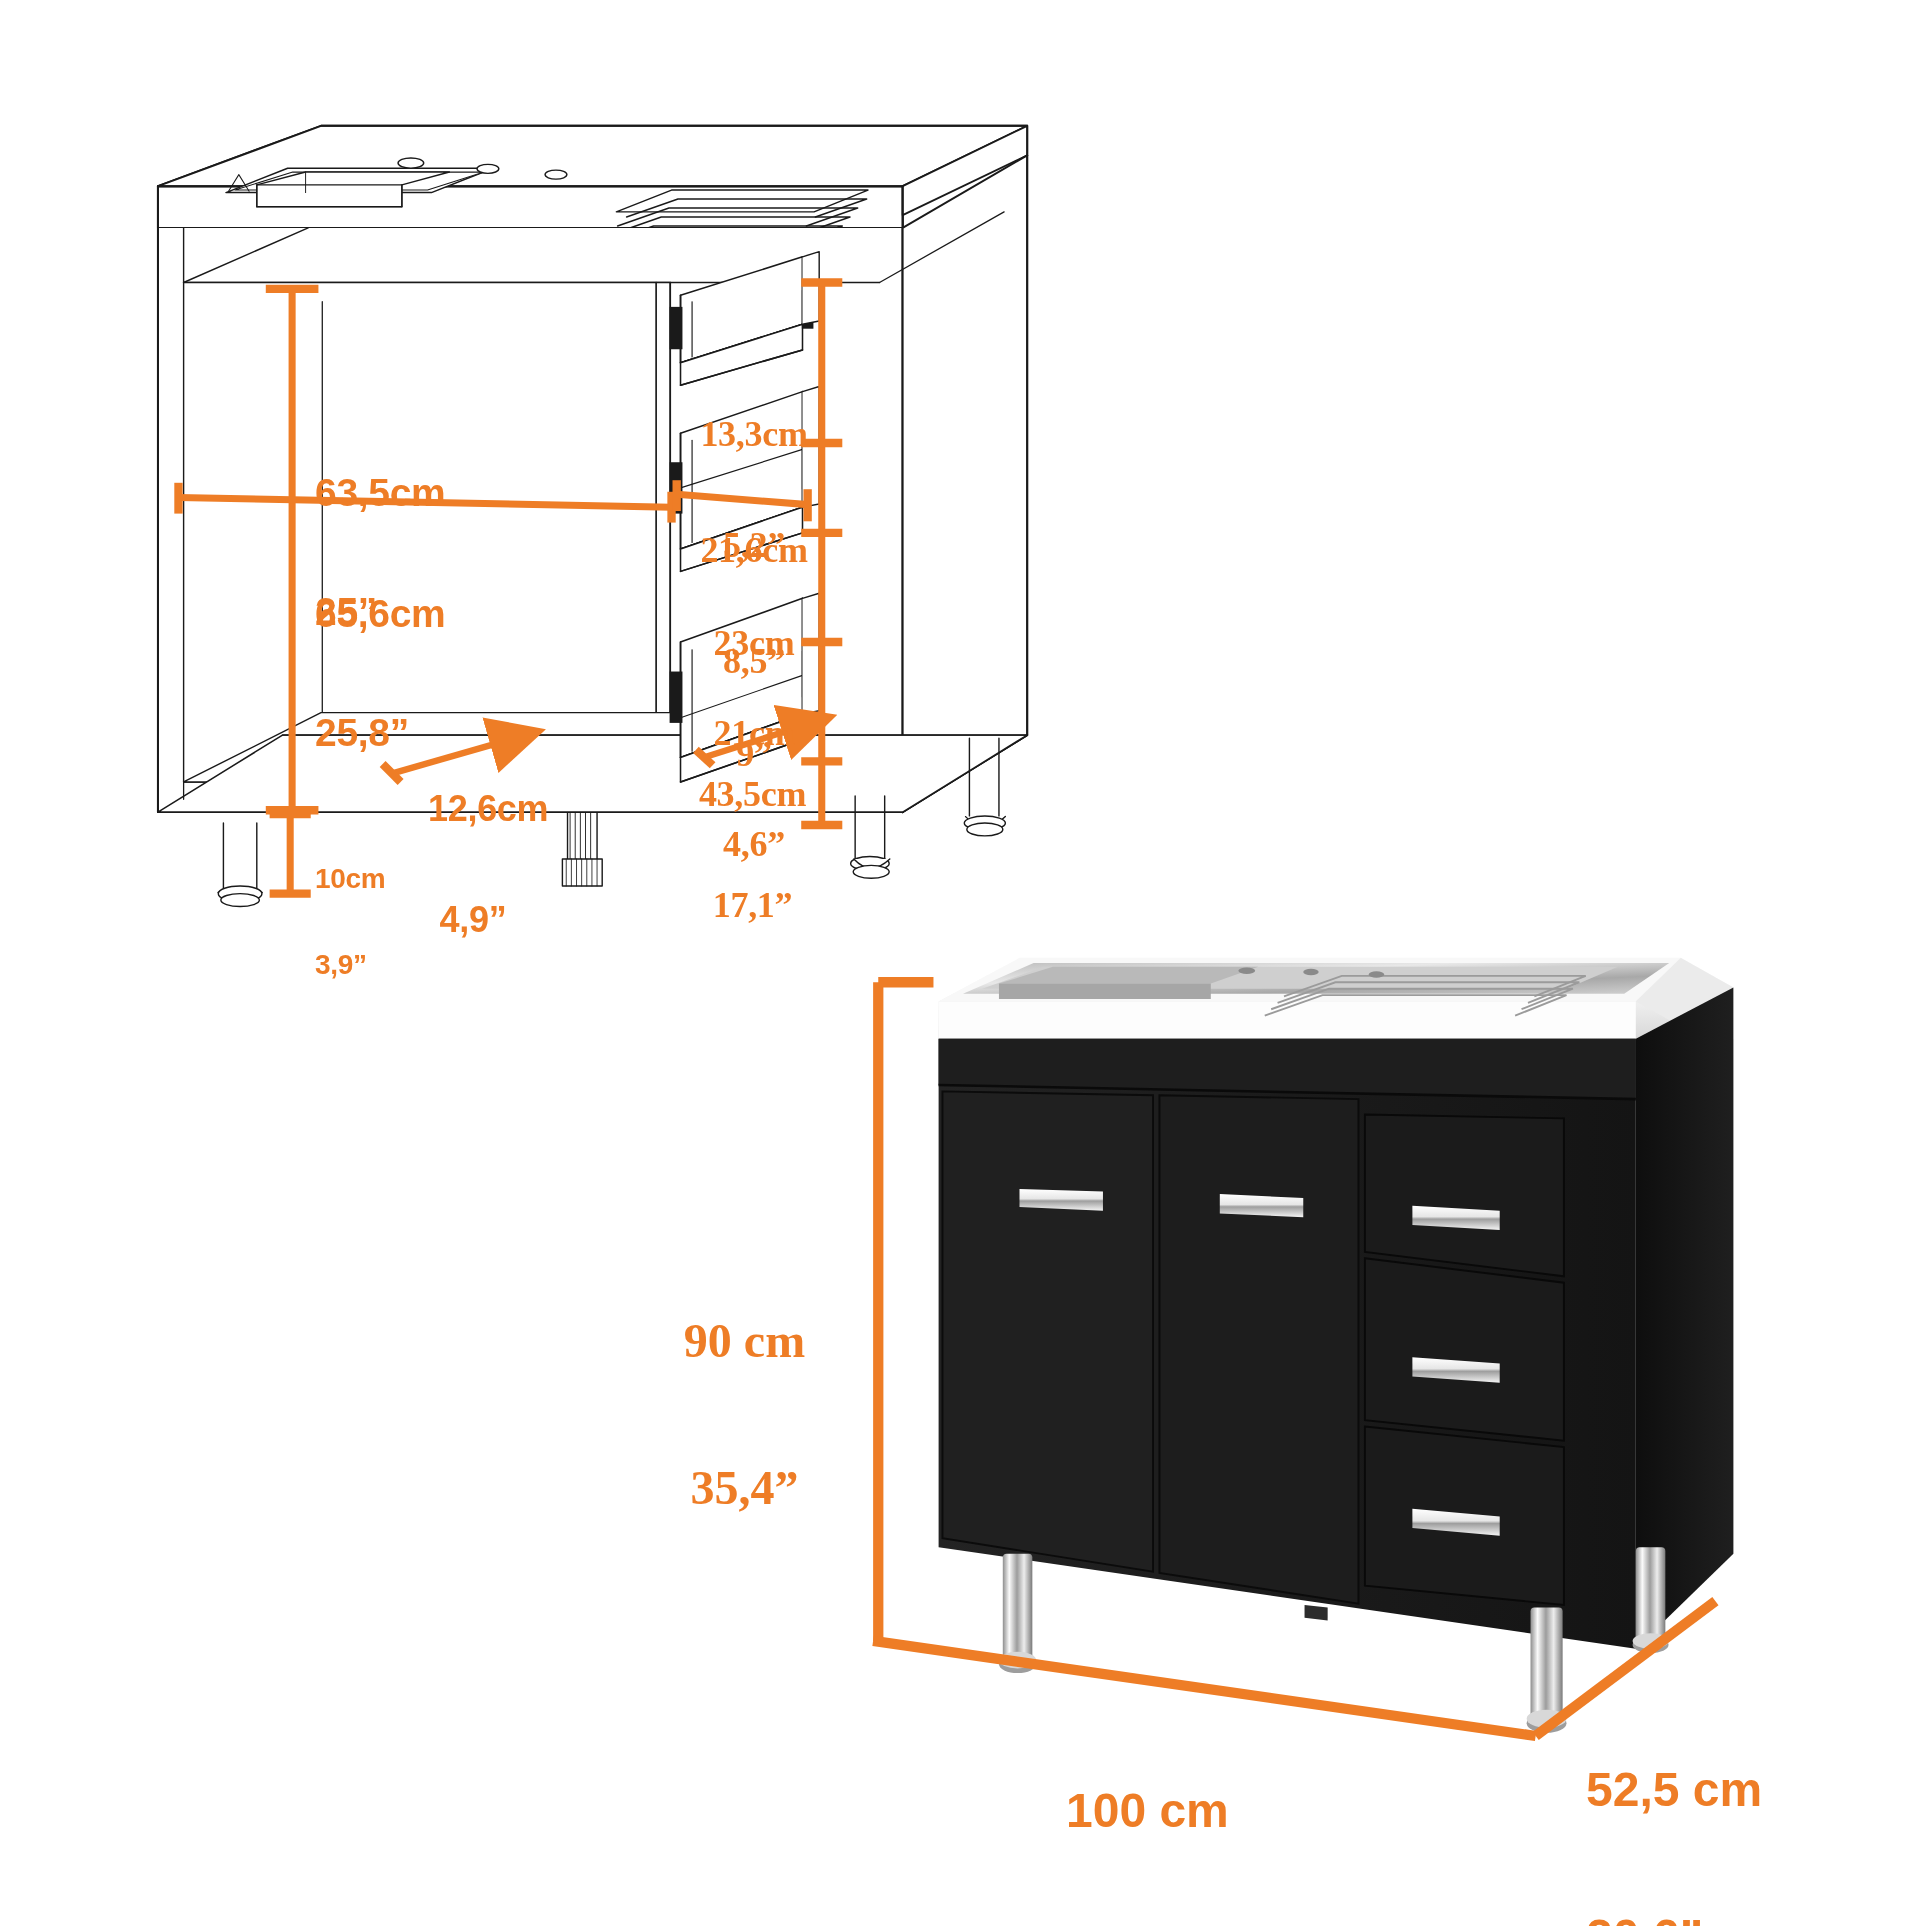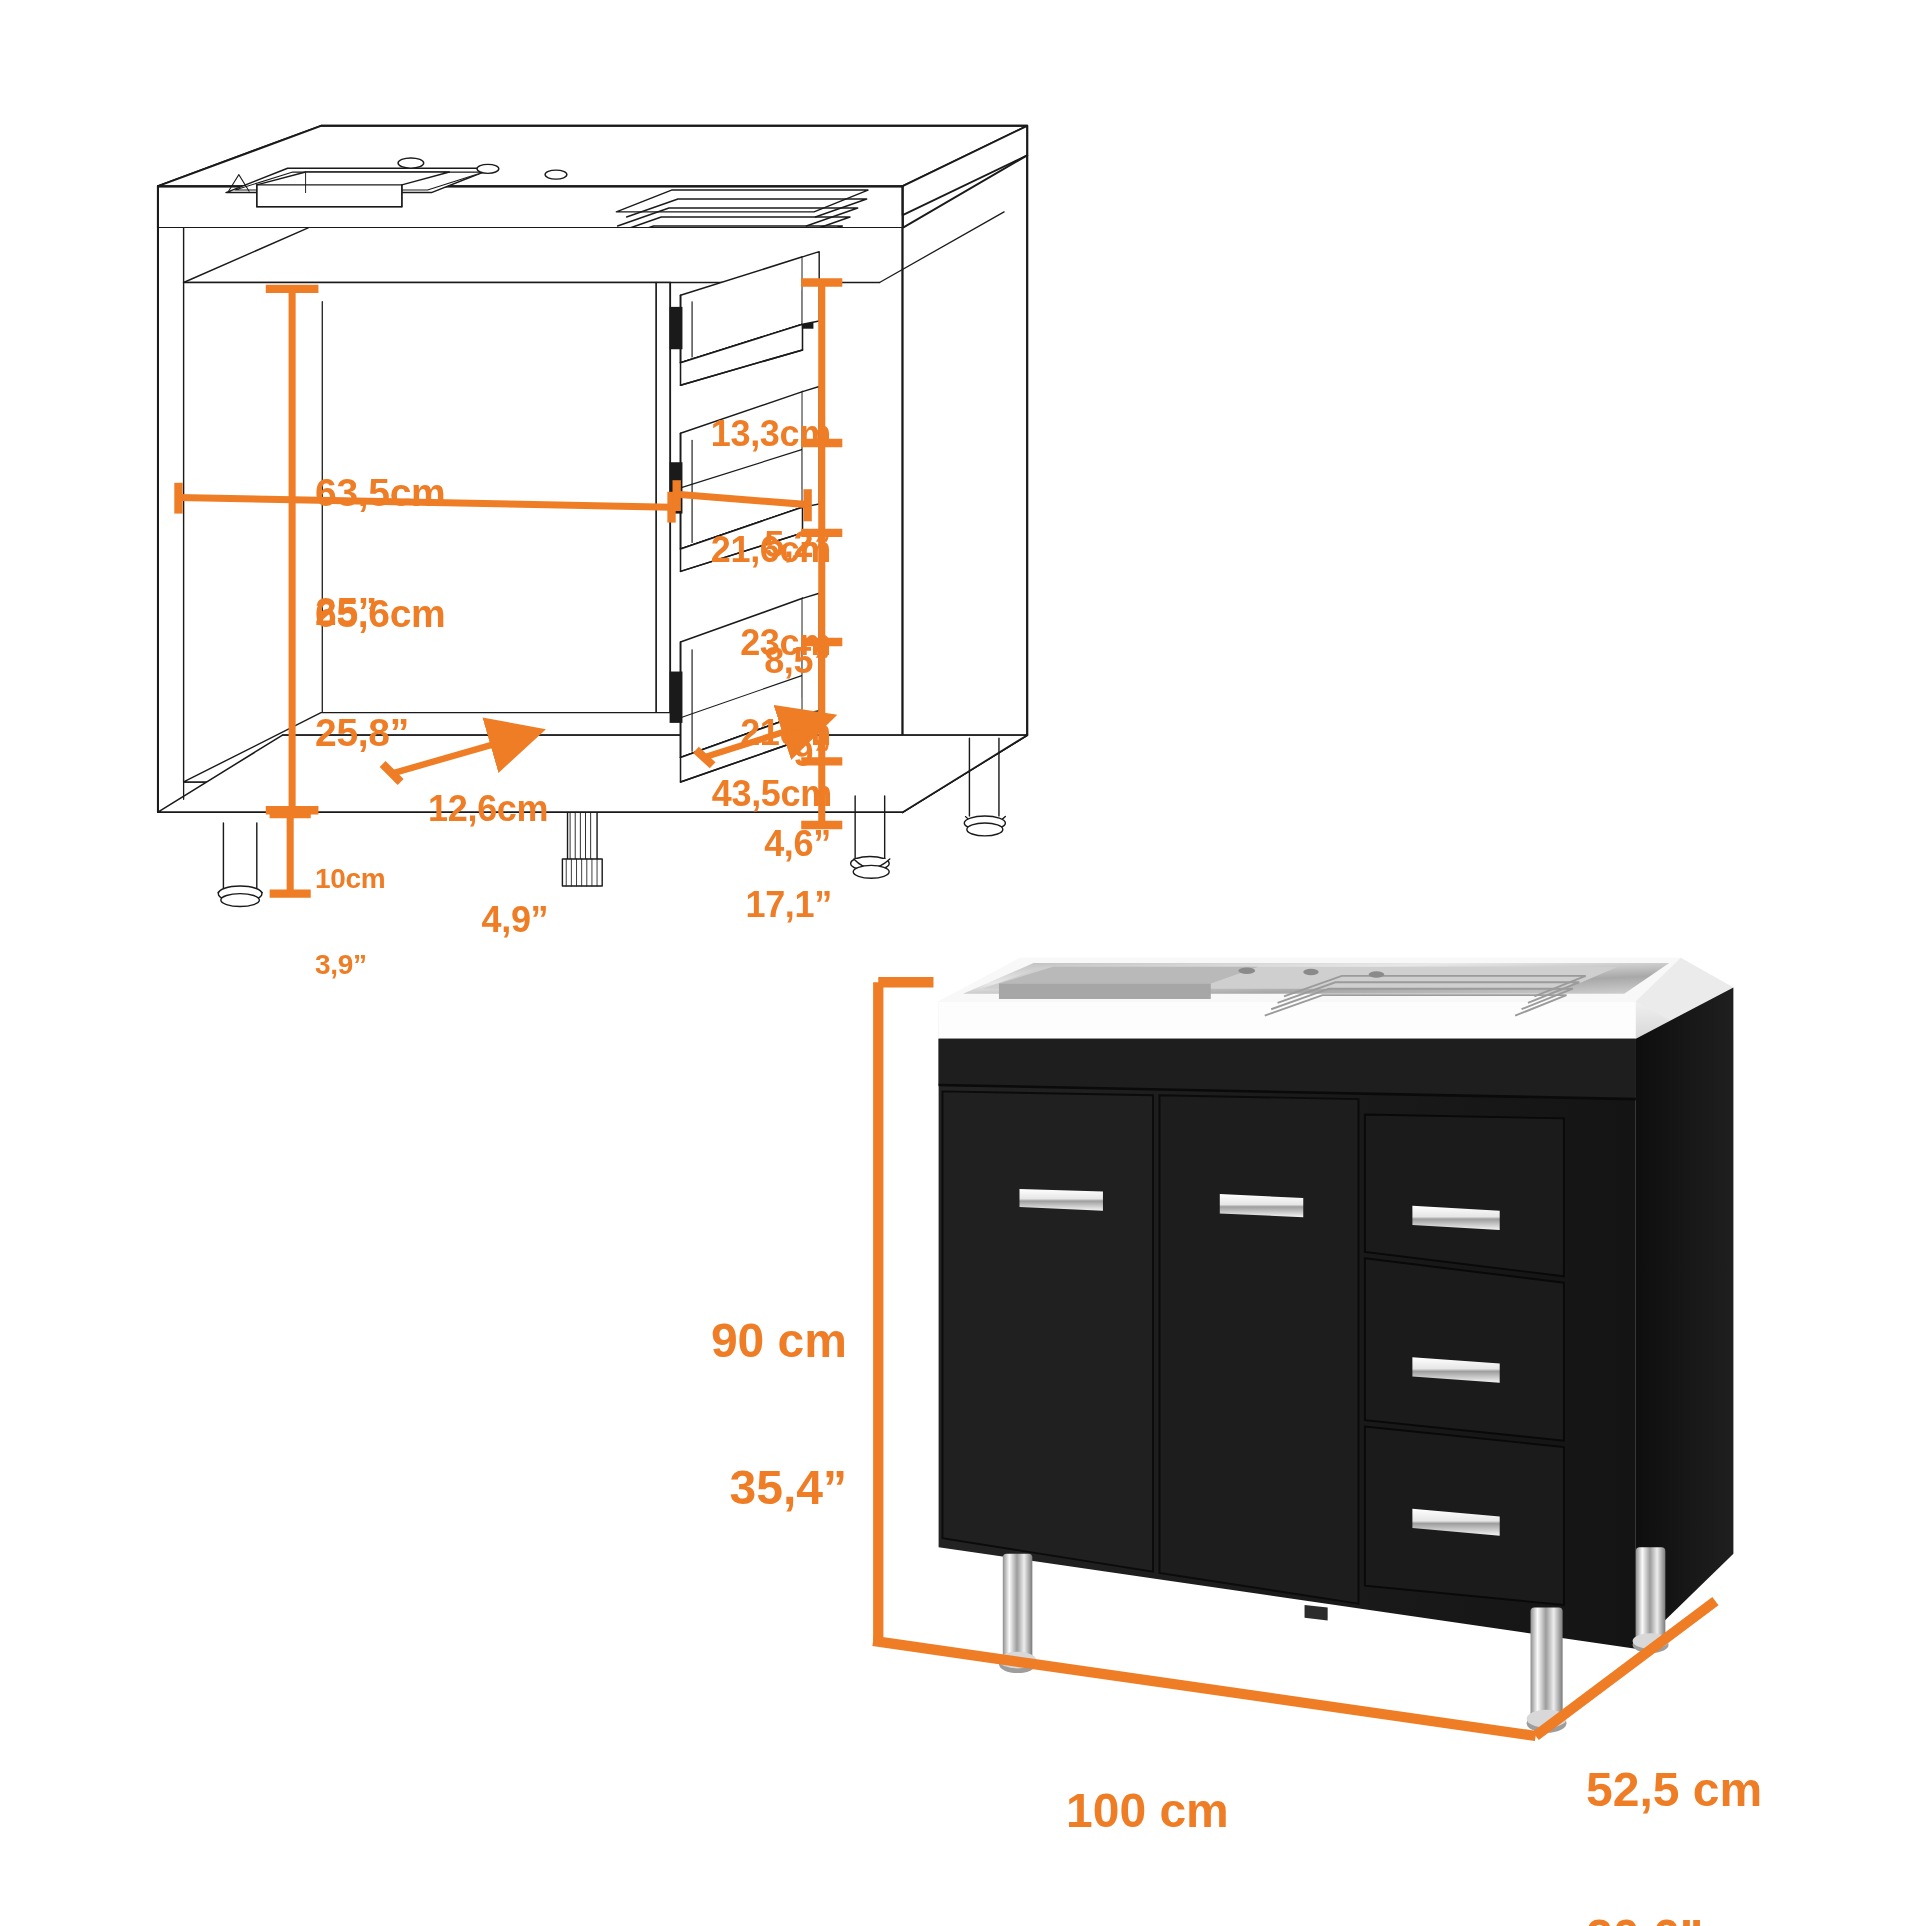--- a/index.html
+++ b/index.html
@@ -13,21 +13,21 @@
   .svg-layer { position:absolute; top:0; left:0; width:1926px; height:1926px; }
   .dim-label {
     position: absolute;
     color: #ee7d26;
     font-weight: 700;
     white-space: pre;
     line-height: 1.02;
     letter-spacing: -0.3px;
   }
   .dim-label .ln { display:block; }
-  .r-align .ln { text-align: right; }
+  .r-align .ln { text-align: center; font-family: Liberation Serif, serif; }
   .c-align .ln { text-align: left; }
 </style>
 </head>
 <body>
 
 <div id="stage">
 
   <svg class="svg-layer" viewBox="0 0 3000 3000">
     <defs>
       <linearGradient id="sinkTop" x1="0" y1="0" x2="0" y2="1">
@@ -345,21 +345,21 @@
     <span class="ln">4,6”</span>
   </div>
 
   <div class="dim-label r-align" style="left:673px; top:703px; width:159px; font-size:36px;">
     <span class="ln">43,5cm</span>
     <span class="ln">17,1”</span>
   </div>
 
   <div class="dim-label" style="left:428px; top:718px; font-size:36px;">
     <span class="ln">12,6cm</span>
-    <span class="ln" style="padding-left:11.6px;text-align:right;">4,9”</span>
+    <span class="ln" style="padding-left:11.6px;">4,9”</span>
   </div>
 
   <div class="dim-label" style="left:315px; top:808px; font-size:28px;">
     <span class="ln">10cm</span>
     <span class="ln">3,9”</span>
   </div>
 
   <div class="dim-label r-align" style="left:642px; top:1219px; width:205px; font-size:48px; letter-spacing:0;">
     <span class="ln">90 cm</span>
     <span class="ln">35,4”</span>

